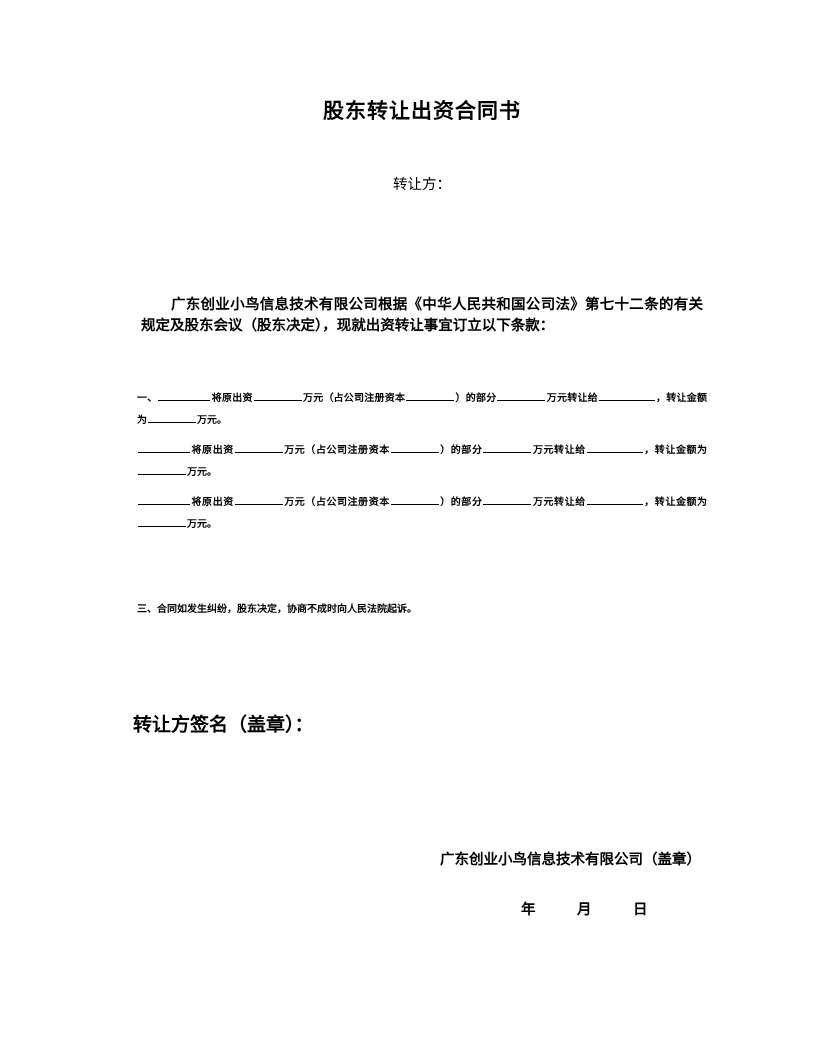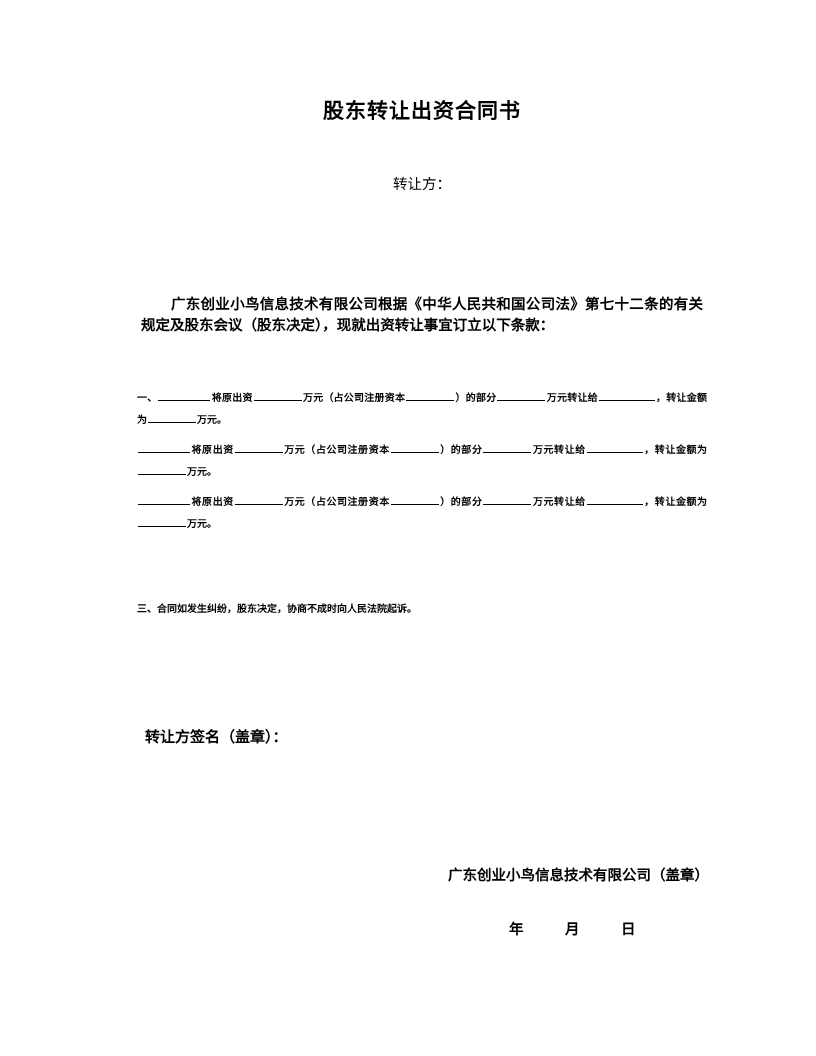--- a/index.html
+++ b/index.html
@@ -93,41 +93,41 @@
   }
   .blank.w-xs  { width: 30px; }
   .blank.w-m   { width: 48px; }
   .blank.w-l   { width: 56px; }
   .blank.w-xxl { width: 72px; }
   .blank.w-long{ width: 375px; }
   .blank.w-lead{ width: 52px; }
 
   
   .sig-line {
-    font-size: 15px;
+    font-size: 19px;
     font-weight: bold;
     line-height: 20px;
-    margin: 16px;
+    margin: 4px;
   }
 
   
   .footer-company {
     font-size: 14.5px;
     font-weight: bold;
     text-align: right;
     line-height: 20px;
-    margin: 4px;
+    margin: 12px;
     padding-right: 2px;
   }
   .footer-date {
     font-size: 14.5px;
     font-weight: bold;
     text-align: right;
     line-height: 20px;
-    margin: 16px;
+    margin: 4px;
     padding-right: 60px;
   }
   .footer-date .dseg {
     display: inline-block;
     min-width: 56px;
     text-align: left;
   }
   .footer-date .dseg.last {
     min-width: 18px;
   }

